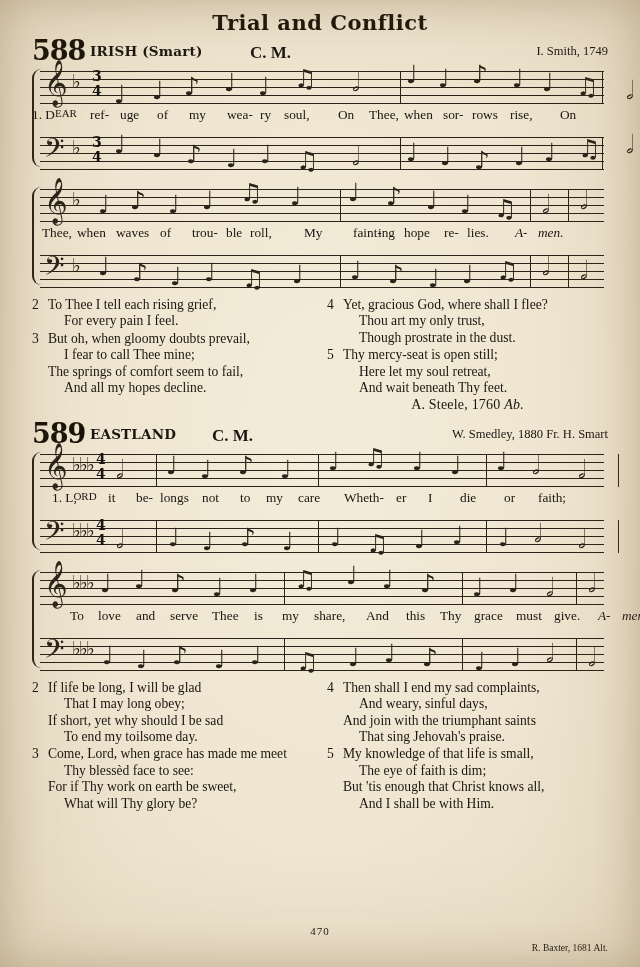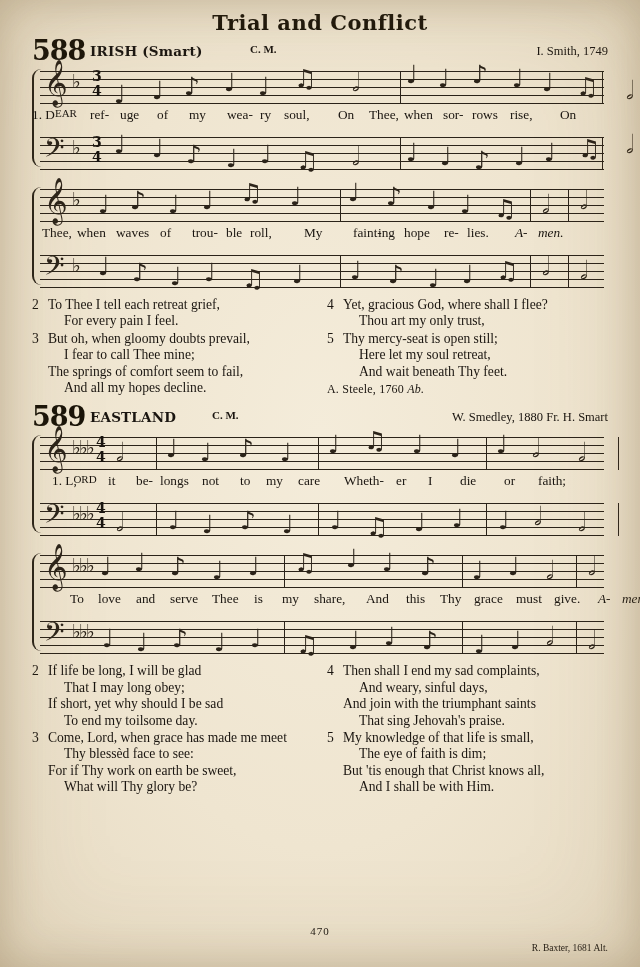--- a/index.html
+++ b/index.html
@@ -42,21 +42,21 @@
     color:#191308;
   }
   .tune-name{
     position:absolute;left:58px;top:6px;
     font-family:"DejaVu Serif", serif;
     font-size:13.5px;font-weight:700;letter-spacing:.2px;
   }
   .meter{
     position:absolute;top:6px;
     font-family:"Liberation Serif", serif;
-    font-size:11px;font-weight:700;
+    font-size:17px;font-weight:700;
   }
   .composer{
     position:absolute;right:0;top:7px;
     font-family:"Liberation Serif", serif;
     font-size:12.5px;
     white-space:nowrap;
   }
 
   
   .system{position:relative;width:100%;}
@@ -116,22 +116,22 @@
     line-height:16.4px;
   }
   .vcol{width:50%;}
   .vcol.right{padding-left:14px;}
   .v{display:flex;margin-bottom:1px;}
   .vnum{width:16px;flex:none;text-align:left;}
   .vlines{flex:1;}
   .vlines div{white-space:nowrap;}
   .ind{padding-left:16px;}
   .attrib{
-    text-align:left;
-    font-size:12px;
+    text-align:center;
+    font-size:14px;
     margin-top:1px;
     letter-spacing:.2px;
   }
   .attrib .alt{font-style:italic;}
 
   .folio{
     position:absolute;left:0;right:0;bottom:20px;
     text-align:center;font-size:11px;letter-spacing:1px;
   }
   .bottom-attrib{
@@ -314,40 +314,41 @@
         <span class="barline" style="left:478px"></span>
       </div>
     </div>
   </div>
 
   <div class="verses">
     <div class="vcol">
       <div class="v">
             <div class="vnum">2</div>
         <div class="vlines">
-          <div>To Thee I tell each retreat grief,</div>
+          <div>To Thee I tell each rising grief,</div>
           <div class="ind">For every pain I feel.</div>
         </div>
           </div>
       <div class="v">
             <div class="vnum">3</div>
         <div class="vlines">
           <div>But oh, when gloomy doubts prevail,</div>
           <div class="ind">I fear to call Thee mine;</div>
           <div>The springs of comfort seem to fail,</div>
           <div class="ind">And all my hopes decline.</div>
         </div>
           </div>
     </div>
     <div class="vcol right">
       <div class="v">
             <div class="vnum">4</div>
         <div class="vlines">
           <div>Yet, gracious God, where shall I flee?</div>
           <div class="ind">Thou art my only trust,</div>
+          <div class="ind">Though prostrate in the dust.</div>
         </div>
           </div>
       <div class="v">
             <div class="vnum">5</div>
         <div class="vlines">
           <div>Thy mercy-seat is open still;</div>
           <div class="ind">Here let my soul retreat,</div>
           <div class="ind">And wait beneath Thy feet.</div>
         </div>
           </div>

